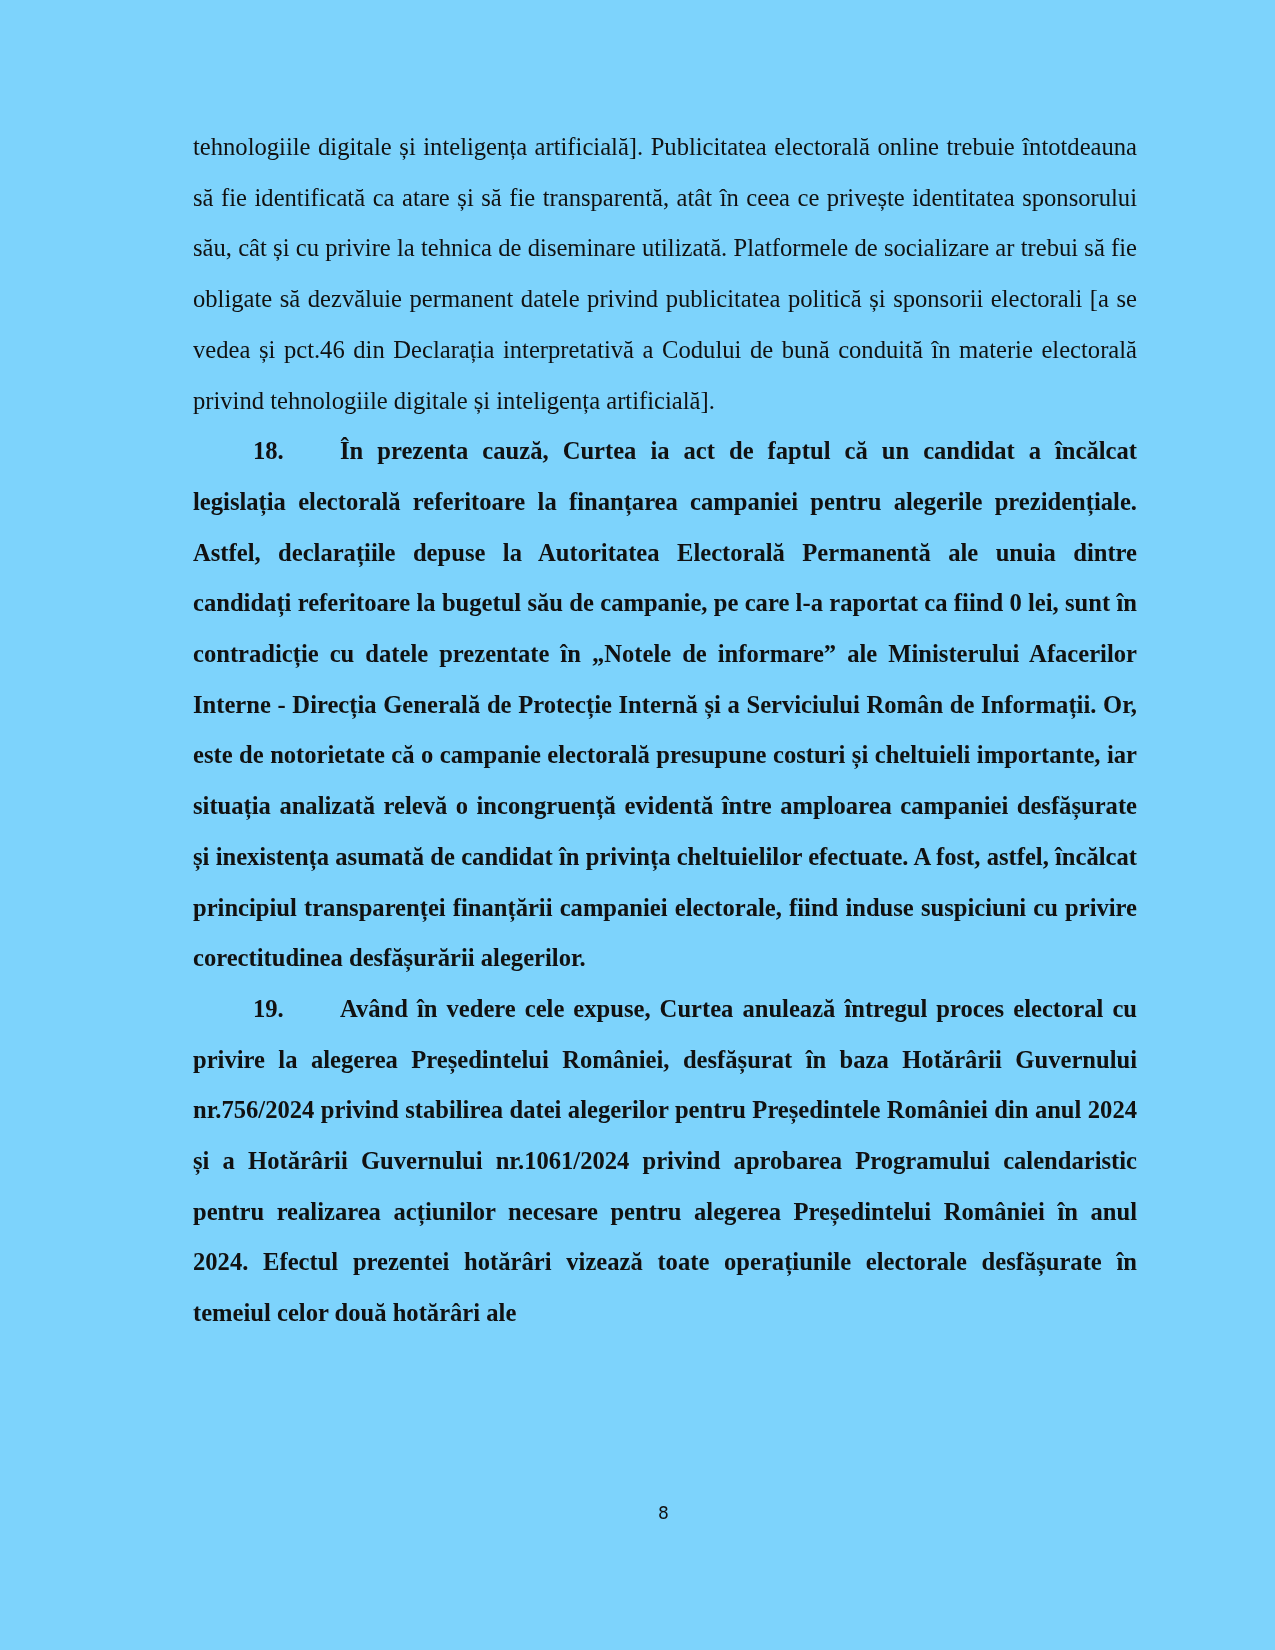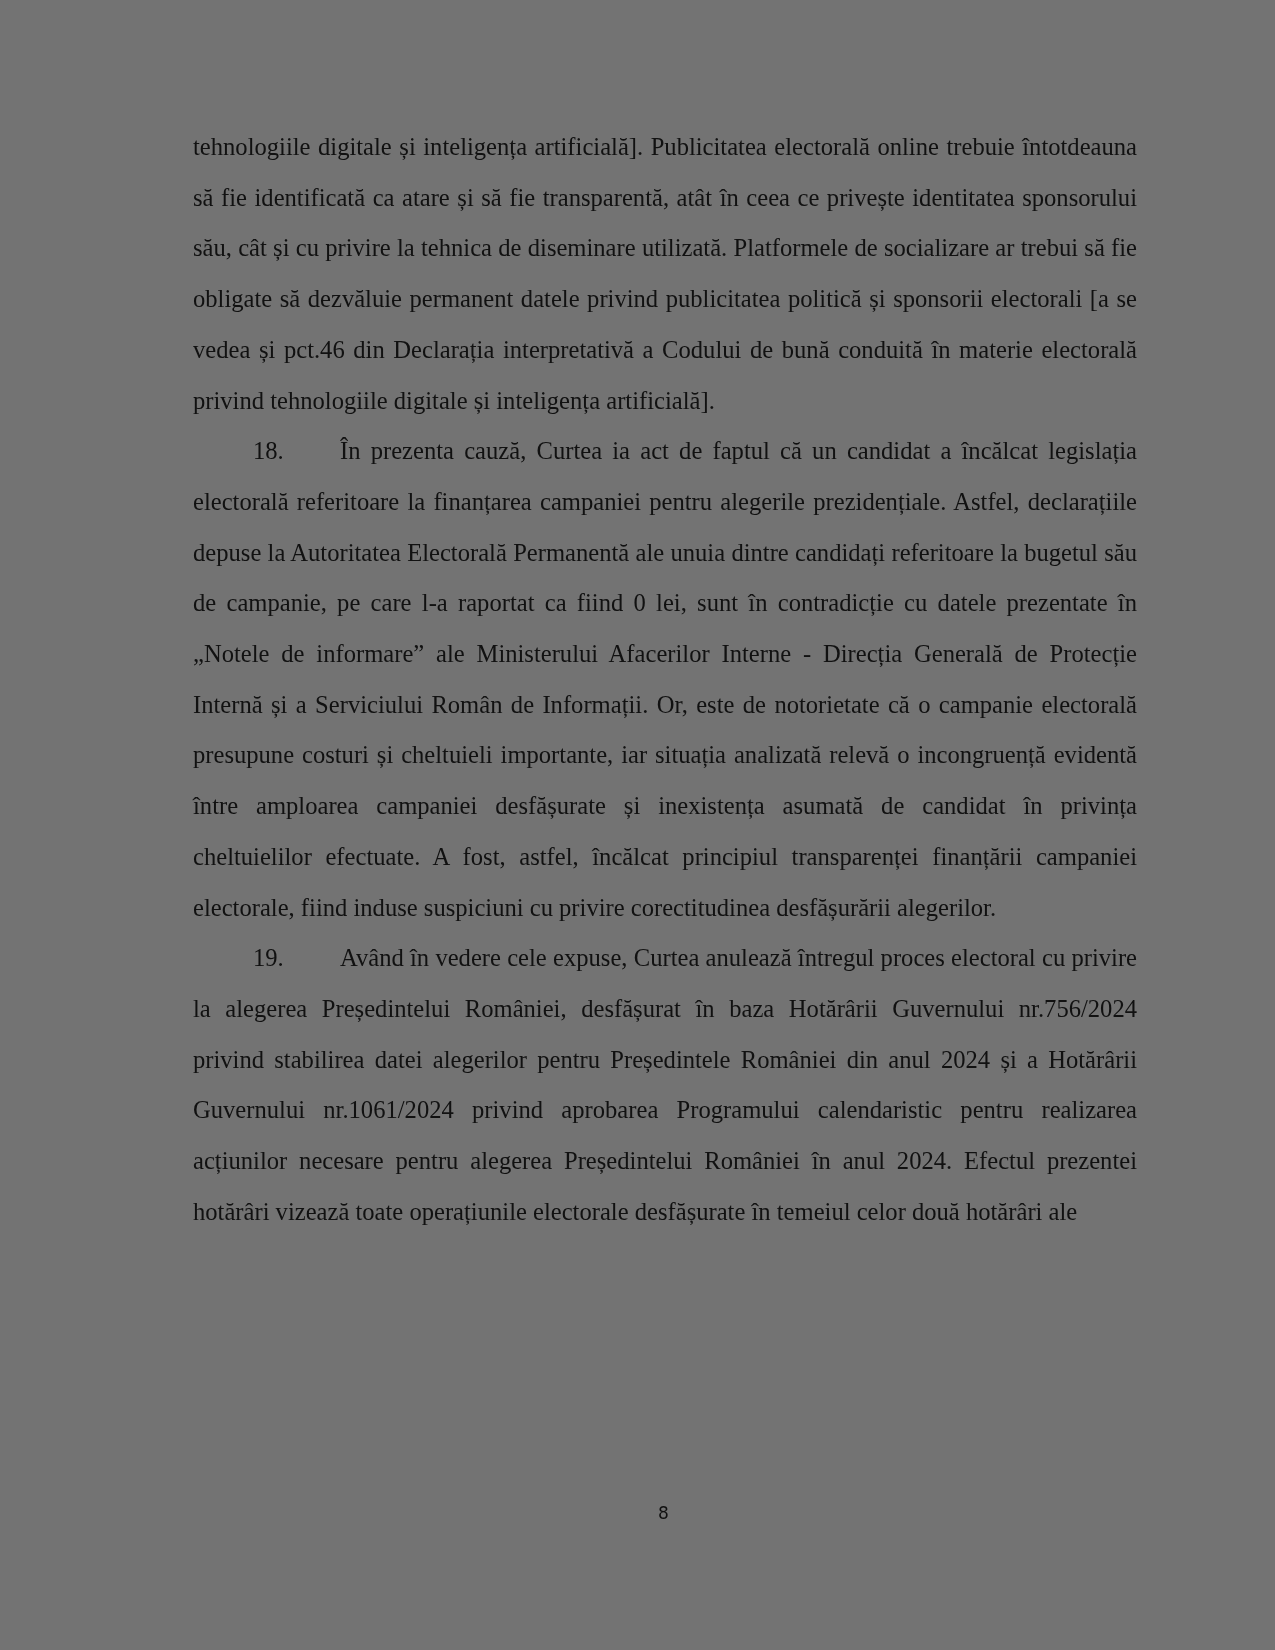--- a/index.html
+++ b/index.html
@@ -11,40 +11,41 @@
       width: 1275px;
       height: 1650px;
       position: relative;
       overflow: hidden;
     }
     .page {
       position: absolute;
       left: 0; top: 0;
       width: 1275px;
       height: 1650px;
-      background: #737373;
+      background: #7dd3fc;
     }
     .text-block {
       position: absolute;
       left: 193px;
       top: 122px;
       width: 944px;
       font-family: "Liberation Serif", "DejaVu Serif", serif;
       font-size: 24.6px;
       line-height: 50.7px;
       color: #111111;
     }
     .para {
       margin: 0;
       text-align: justify;
       text-align-last: left;
       hyphens: none;
     }
     .para.numbered {
       text-indent: 60px;
+      font-weight: bold;
     }
     .para-num {
       display: inline-block;
       width: 87px;
       text-indent: 0;
     }
     .page-number {
       position: absolute;
       left: 0;
       width: 1275px;

